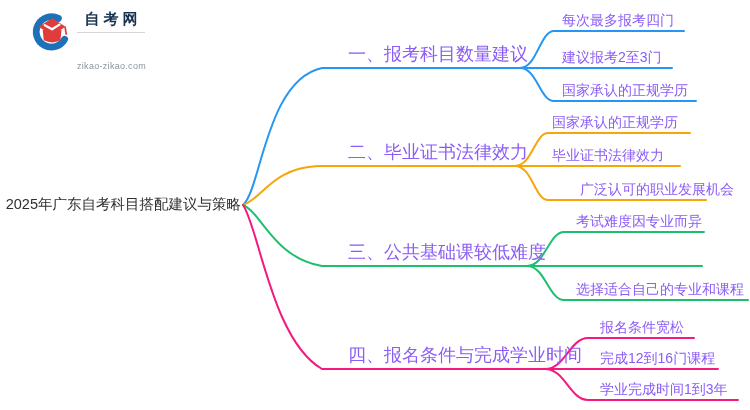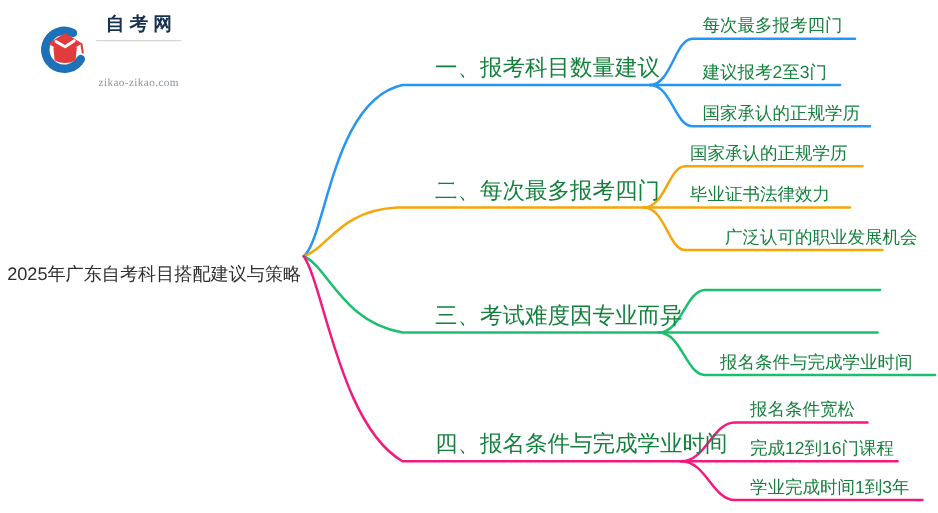--- a/index.html
+++ b/index.html
@@ -14,40 +14,39 @@
   }
   svg.links {
     position: absolute;
     left: 0; top: 0;
     width: 750px; height: 410px;
   }
   svg.links path { fill: none; stroke-width: 2; stroke-linecap: round; }
 
   .topic {
     position: absolute;
-    color: #15803d;
+    color: #8b5cf6;
     line-height: 1.1;
     white-space: nowrap;
   }
   .root-topic {
     font-size: 14.5px;
     color: #2f2f2f;
     right: 509px;
-    top: 213px;
+    top: 197px;
   }
   .branch-topic { font-size: 18px; left: 348px; }
   .sub-topic    { font-size: 14px; }
 
   
   .logo {
     position: absolute;
     left: 27px; top: 10px;
     display: flex;
-    align-items: center;
-    font-family: Liberation Serif, serif;
+    align-items: flex-start;
   }
   .logo-icon { width: 46px; height: 46px; }
   .logo-col { margin-left: 4px; width: 68px; }
   .logo-name {
     font-size: 15px;
     font-weight: bold;
     color: #16324f;
     letter-spacing: 4px;
     text-align: center;
     padding-left: 4px;
@@ -113,31 +112,32 @@
     <div class="logo-col">
       <div class="logo-name">自考网</div>
       <div class="logo-divider"></div>
       <div class="logo-url">zikao-zikao.com</div>
     </div>
   </div>
 
   <div class="topic root-topic">2025年广东自考科目搭配建议与策略</div>
 
   <div class="topic branch-topic" style="bottom:345px">一、报考科目数量建议</div>
-  <div class="topic branch-topic" style="bottom:247px">二、每次最多报考四门</div>
-  <div class="topic branch-topic" style="bottom:147px">三、考试难度因专业而异</div>
+  <div class="topic branch-topic" style="bottom:247px">二、毕业证书法律效力</div>
+  <div class="topic branch-topic" style="bottom:147px">三、公共基础课较低难度</div>
   <div class="topic branch-topic" style="bottom:44px">四、报名条件与完成学业时间</div>
 
   <div class="topic sub-topic" style="left:562px;bottom:382px">每次最多报考四门</div>
   <div class="topic sub-topic" style="left:562px;bottom:345px">建议报考2至3门</div>
   <div class="topic sub-topic" style="left:562px;bottom:312px">国家承认的正规学历</div>
 
   <div class="topic sub-topic" style="left:552px;bottom:247px">毕业证书法律效力</div>
   <div class="topic sub-topic" style="left:552px;bottom:280px">国家承认的正规学历</div>
   <div class="topic sub-topic" style="left:580px;bottom:213px">广泛认可的职业发展机会</div>
 
-  <div class="topic sub-topic" style="left:576px;bottom:113px">报名条件与完成学业时间</div>
+  <div class="topic sub-topic" style="left:576px;bottom:181px">考试难度因专业而异</div>
+  <div class="topic sub-topic" style="left:576px;bottom:113px">选择适合自己的专业和课程</div>
 
   <div class="topic sub-topic" style="left:600px;bottom:75px">报名条件宽松</div>
   <div class="topic sub-topic" style="left:600px;bottom:44px">完成12到16门课程</div>
   <div class="topic sub-topic" style="left:600px;bottom:13px">学业完成时间1到3年</div>
 
 </div>
 
 </body></html>

